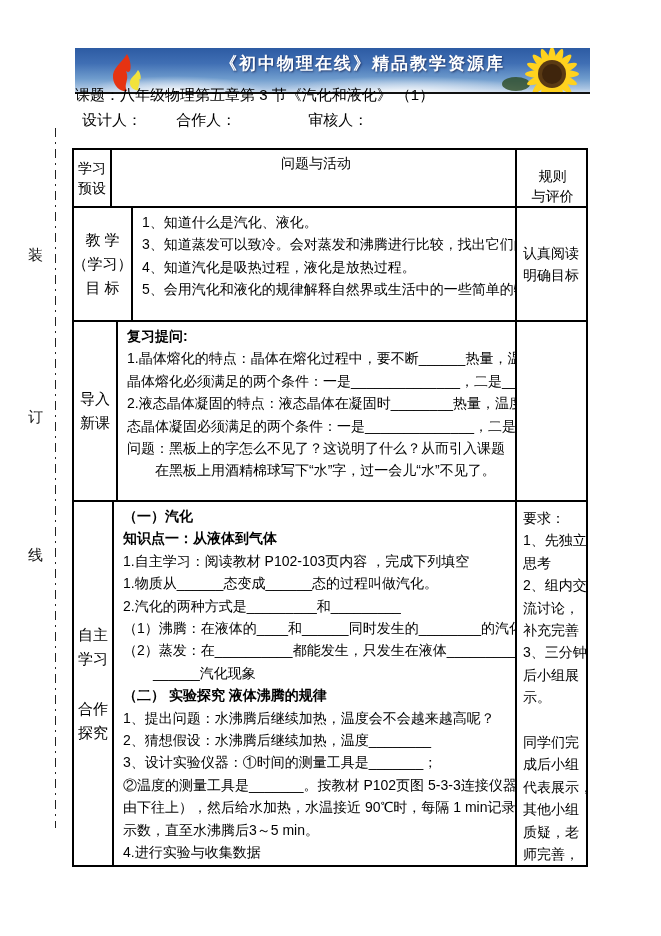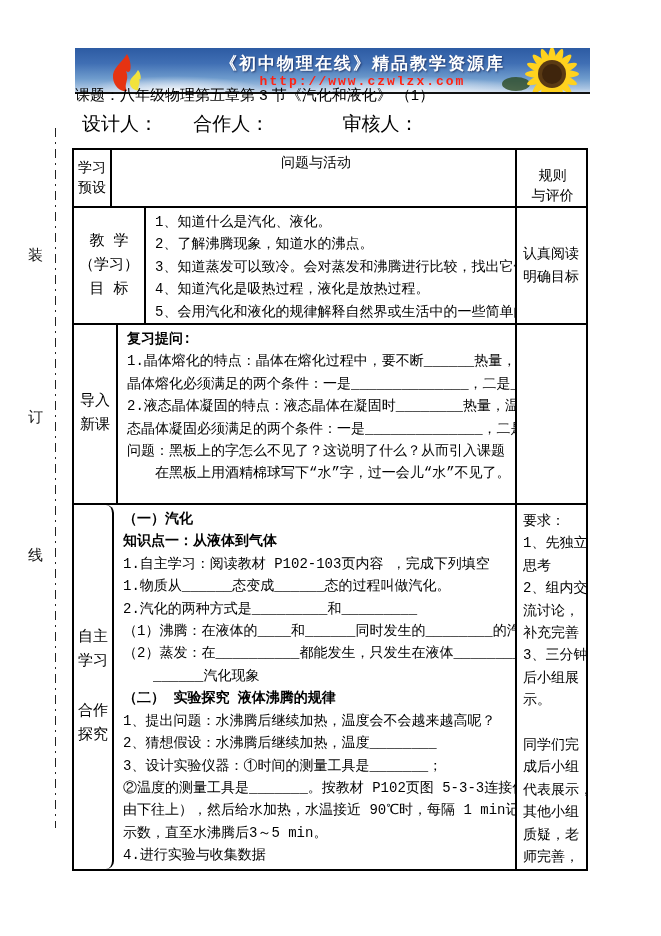--- a/index.html
+++ b/index.html
@@ -22,45 +22,45 @@
     color:#fff; font-weight:bold; font-size:17px; letter-spacing:2px;
     text-shadow:1px 1px 2px rgba(0,0,40,.55); white-space:nowrap; }
   #banner-url { position:absolute; left:100px; top:26px; width:375px; text-align:center;
     color:#ff2213; font-weight:bold; font-size:13px; letter-spacing:2px;
     font-family:"Liberation Mono", monospace; white-space:nowrap; }
   #flame-logo { position:absolute; left:30px; top:5px; }
   #sunflower { position:absolute; right:0px; bottom:-4px; }
 
   
   #course-line { position:absolute; left:75px; top:86px; font-size:15px; white-space:nowrap; }
-  #people-line { position:absolute; left:82px; top:111px; font-size:19px; white-space:nowrap; }
+  #people-line { position:absolute; left:82px; top:111px; font-size:15px; white-space:nowrap; }
   #people-line .p2 { margin-left:30px; }
   #people-line .p3 { margin-left:68px; }
 
   
   #sheet { position:absolute; left:72px; top:148px; width:516px; border:2px solid #000; background:#fff; }
   .trow { display:flex; align-items:stretch; }
   .trow + .trow { border-top:2px solid #000; }
   .cl { border-right:2px solid #000; display:flex; flex-direction:column;
         align-items:center; justify-content:center; font-size:15px; line-height:24px; flex-shrink:0; }
   .cr { border-left:2px solid #000; font-size:14px; line-height:22.4px; flex-shrink:0; width:71px; padding:5px 4px 0 6px; }
   .cm { flex:1 1 auto; font-size:14px; line-height:22.4px; padding:3px 4px 0 9px; overflow:hidden; }
   .row-head { min-height:44px; }
   .row-goals { min-height:114px; }
   .row-intro { min-height:180px; }
   .row-main  { min-height:362px; }
   .row-head .cl { width:38px; font-size:14px; line-height:20px; }
-  .row-goals .cl { width:72px; }
+  .row-goals .cl { width:59px; }
   .row-intro .cl { width:44px; }
-  .row-main .cl { width:40px; justify-content:center; gap:26px;border-radius:8px; }
+  .row-main .cl { width:40px; justify-content:center; gap:26px; }
   .row-head .cm { text-align:center; padding-top:2px; }
   .row-head .cr { border-left:2px solid #000; font-size:14px; line-height:20px; padding-top:16px; text-align:center; }
   .row-goals .cr { display:flex; flex-direction:column; justify-content:center; padding-top:0; }
   .lgroup { display:flex; flex-direction:column; align-items:center; }
-  .line { white-space:nowrap;font-family:Liberation Mono, monospace; }
+  .line { white-space:nowrap; }
   .b { font-weight:bold; }
   .ind { padding-left:28px; }
   .ind2 { padding-left:30px; }
   .gap { height:22.4px; }
 </style>
 </head>
 <body>
 
 <div id="page">
 
@@ -72,21 +72,20 @@
   </div>
 
   <div id="banner">
     <div class="cloud" style="left:10px; bottom:-14px; width:180px; height:30px;"></div>
     <div class="cloud" style="left:200px; bottom:-18px; width:260px; height:34px;"></div>
     <svg id="flame-logo" width="46" height="42" viewBox="0 0 46 42">
       <path d="M22 1 C16 11 7 15 8 25 C9 34 16 39 22 38 C18 31 25 27 21 18 C27 23 27 9 22 1 Z" fill="#e63312"></path>
       <path d="M33 17 C30 23 24 25 25 31 C26 36 31 38 34 37 C32 33 36 31 34 26 C37 29 36 20 33 17 Z" fill="#f2e23d"></path>
     </svg>
     <div id="banner-title">《初中物理在线》精品教学资源库</div>
-    <div id="banner-url">http://www.czwlzx.com</div>
     <svg id="sunflower" width="96" height="52" viewBox="0 0 96 52">
       <ellipse cx="22" cy="40" rx="14" ry="7" fill="#2c4a22" opacity="0.8"></ellipse>
       <g transform="translate(58,30)">
         <g fill="#ffd21e">
           <ellipse rx="27" ry="5" transform="rotate(0)"></ellipse>
           <ellipse rx="27" ry="5" transform="rotate(22.5)"></ellipse>
           <ellipse rx="27" ry="5" transform="rotate(45)"></ellipse>
           <ellipse rx="27" ry="5" transform="rotate(67.5)"></ellipse>
           <ellipse rx="27" ry="5" transform="rotate(90)"></ellipse>
           <ellipse rx="27" ry="5" transform="rotate(112.5)"></ellipse>
@@ -123,21 +122,20 @@
     </div>
 
     <div class="trow row-goals">
       <div class="cl">
         <div class="line">教 学</div>
         <div class="line">（学习）</div>
         <div class="line">目 标</div>
       </div>
       <div class="cm">
         <div class="line">1、知道什么是汽化、液化。</div>
-        <div class="line">2、了解沸腾现象，知道水的沸点。</div>
         <div class="line">3、知道蒸发可以致冷。会对蒸发和沸腾进行比较，找出它们的区别。</div>
         <div class="line">4、知道汽化是吸热过程，液化是放热过程。</div>
         <div class="line">5、会用汽化和液化的规律解释自然界或生活中的一些简单的物态变化现象。</div>
       </div>
       <div class="cr">
         <div class="line">认真阅读</div>
         <div class="line">明确目标</div>
       </div>
     </div>
 

